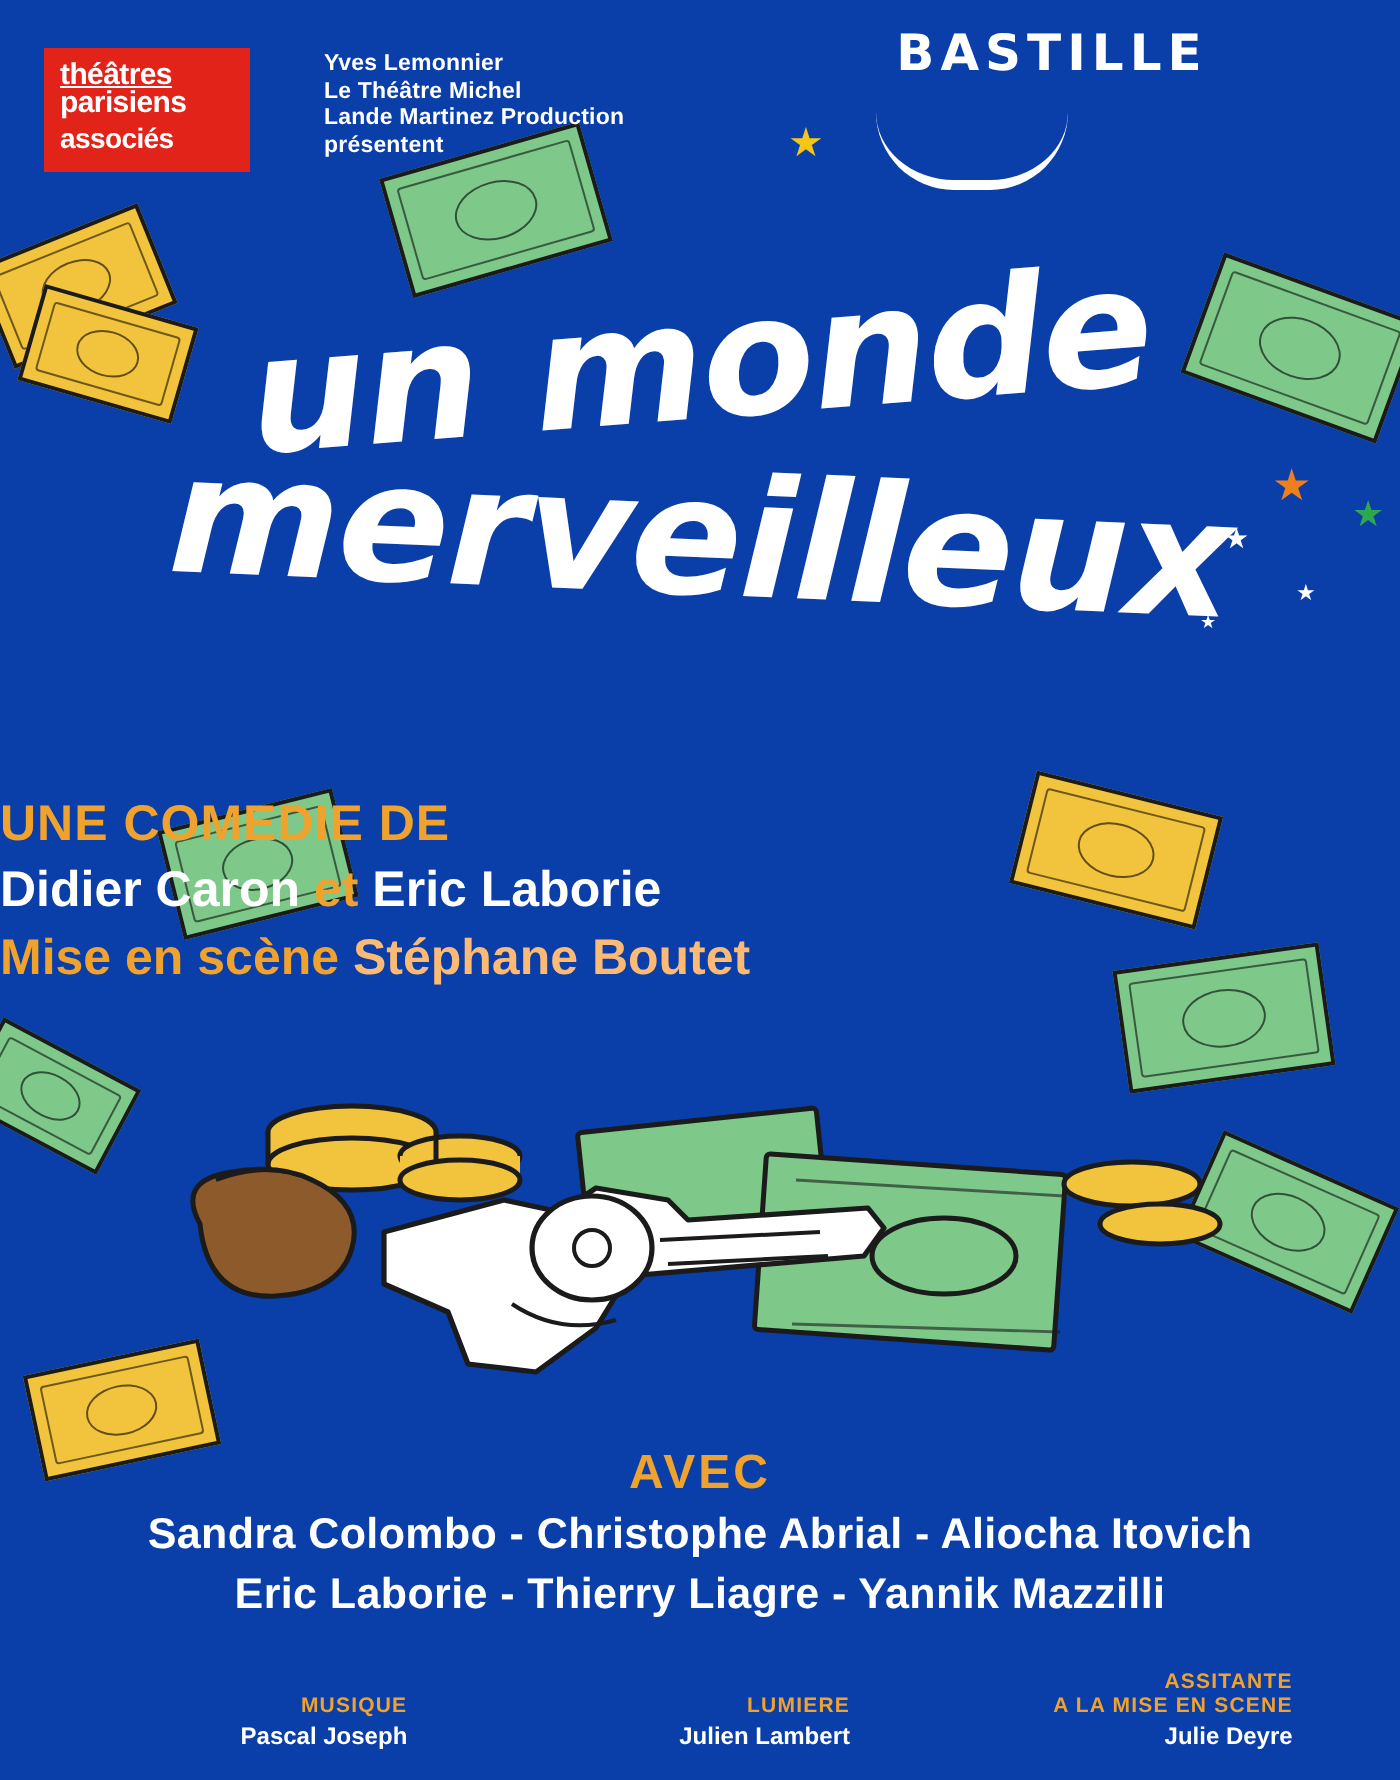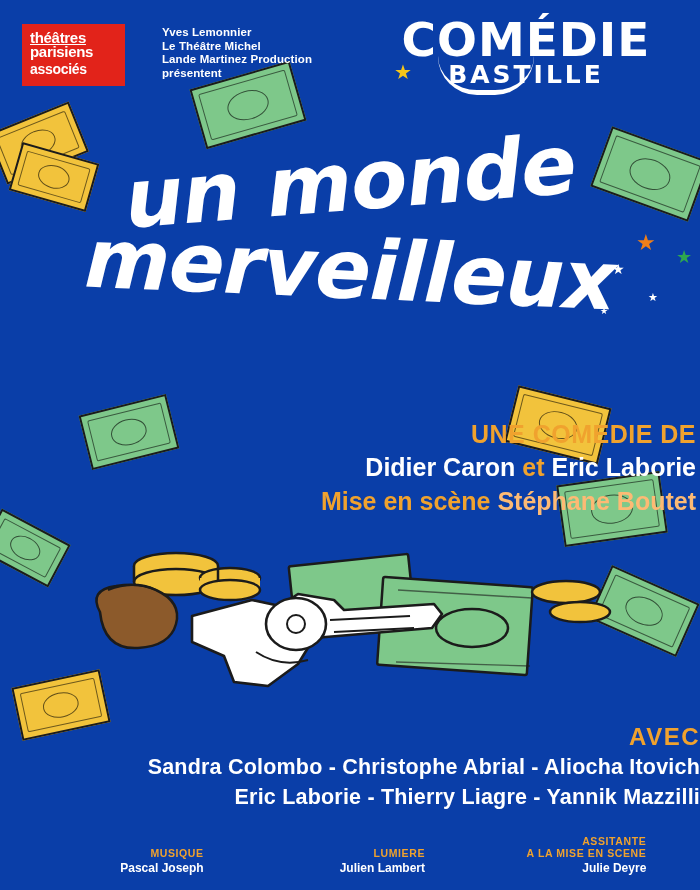--- a/index.html
+++ b/index.html
@@ -143,23 +143,23 @@
   }
   .title .line1 span,
   .title .line2 span {
     display: inline-block;
   }
 
   
   .credits {
     position: absolute;
     left: 0;
-    top: 418px;
+    top: 396px;
     width: 696px;
-    text-align: right;
+    text-align: left;
   }
   .credits .c1 {
     font-size: 25px;
     font-weight: bold;
     color: #f0a22e;
     letter-spacing: 0.5px;
     line-height: 32px;
   }
   .credits .c2 {
     font-size: 25px;
@@ -179,21 +179,21 @@
   .credits .c3 .white {
     color: #fdba74;
   }
 
   
   .cast {
     position: absolute;
     left: 0;
     top: 722px;
     width: 700px;
-    text-align: right;
+    text-align: center;
   }
   .cast .avec {
     font-size: 24px;
     font-weight: bold;
     color: #f0a22e;
     letter-spacing: 1.5px;
     line-height: 30px;
   }
   .cast .names {
     font-size: 21.5px;
@@ -333,21 +333,20 @@
 
   </div>
 
   <div class="presenters" style="white-space:pre-line;">Yves Lemonnier
 Le Théâtre Michel
 Lande Martinez Production
 présentent</div>
 
   <div class="cb">
     <div class="star-yellow">★</div>
-    <div class="cb-main">COMÉDIE</div>
     <div class="smile"></div>
     <div class="cb-sub">BASTILLE</div>
   </div>
 
   <div class="title">
     <div class="tl line1"><span>un monde</span></div>
     <div class="tl line2"><span>merveilleux</span></div>
   </div>
 
   <div class="credits">

